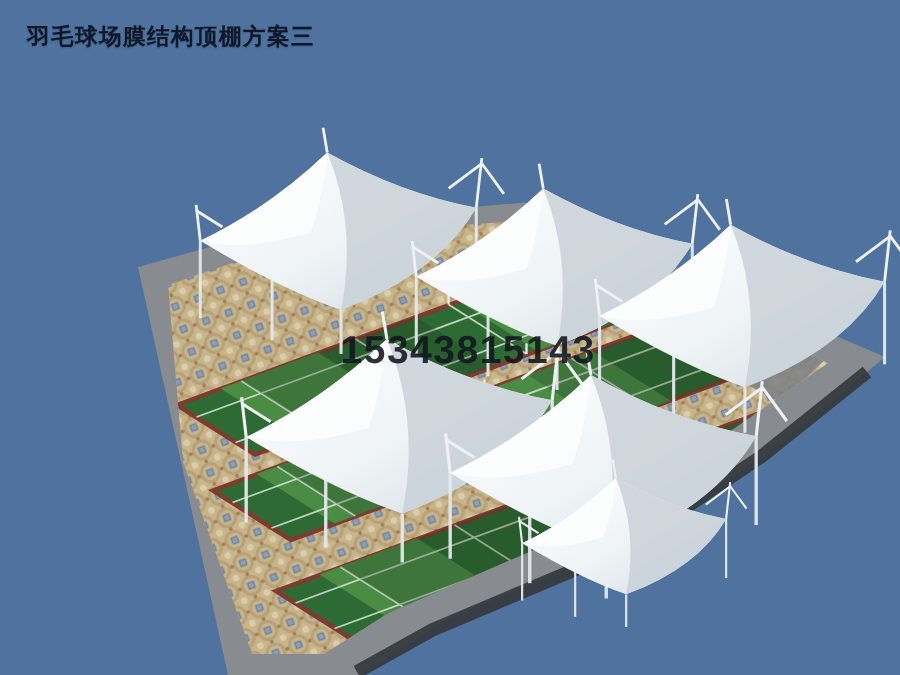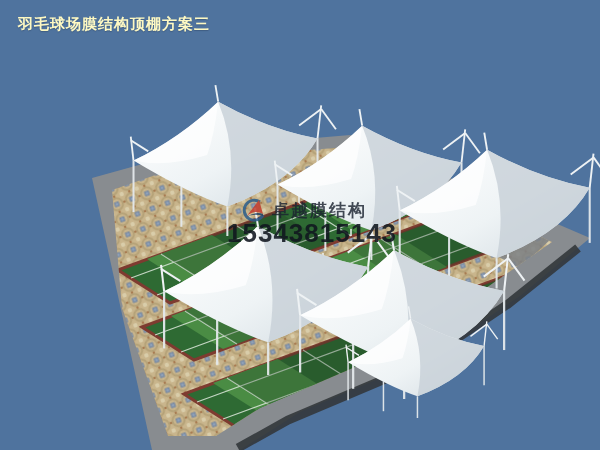--- a/index.html
+++ b/index.html
@@ -5,21 +5,21 @@
   html,body{margin:0;padding:0;background:#333;}
   #stage{
     position:relative;width:600px;height:450px;overflow:hidden;
     background:#4f739e;
     font-family:"Liberation Sans", sans-serif;
   }
   #scene-svg{position:absolute;left:0;top:0;}
   .page-title{
     position:absolute;left:18px;top:15px;
     font-size:15px;font-weight:bold;letter-spacing:1px;
-    color:#fef9c3;text-shadow:0 1px 1px rgba(40,60,90,.4);
+    color:#0f172a;text-shadow:0 1px 1px rgba(40,60,90,.4);
     white-space:nowrap;
   }
   .watermark-row{
     position:absolute;left:238px;top:195px;
     display:flex;align-items:center;gap:6px;
   }
   .watermark-company{
     font-size:17px;font-weight:bold;letter-spacing:2px;
     color:#1b2330;opacity:.82;white-space:nowrap;
   }
@@ -127,24 +127,16 @@
     <use href="#canopy" transform="translate(128,98) scale(0.92)"></use>
     <use href="#canopy" transform="translate(272,122) scale(0.92)"></use>
     <use href="#canopy" transform="translate(394,146) scale(0.95)"></use>
     <use href="#canopy" transform="translate(158,222) scale(1.02)"></use>
     <use href="#canopy" transform="translate(294,246) scale(1.02)"></use>
     <use href="#canopy" transform="translate(344,316) scale(0.68)"></use>
   </svg>
 
   <div class="page-title">羽毛球场膜结构顶棚方案三</div>
 
-  <div class="watermark-row">
-    <svg class="logo-box" viewBox="0 0 28 30">
-      <path d="M 22,7 A 10,10 0 1 0 25,20" fill="none" stroke="#2b5e8c" stroke-width="3"></path>
-      <path d="M 8,22 L 21,5 L 25,19 Q 16,14 8,22 Z" fill="#c23b2e"></path>
-      <path d="M 8,22 Q 18,16 25,19 L 25,21 Q 16,18 8,22 Z" fill="#1d3f63"></path>
-    </svg>
-    <span class="watermark-company">卓越膜结构</span>
-  </div>
 
   <div class="watermark-phone">15343815143</div>
 
 </div>
 
 </body></html>

